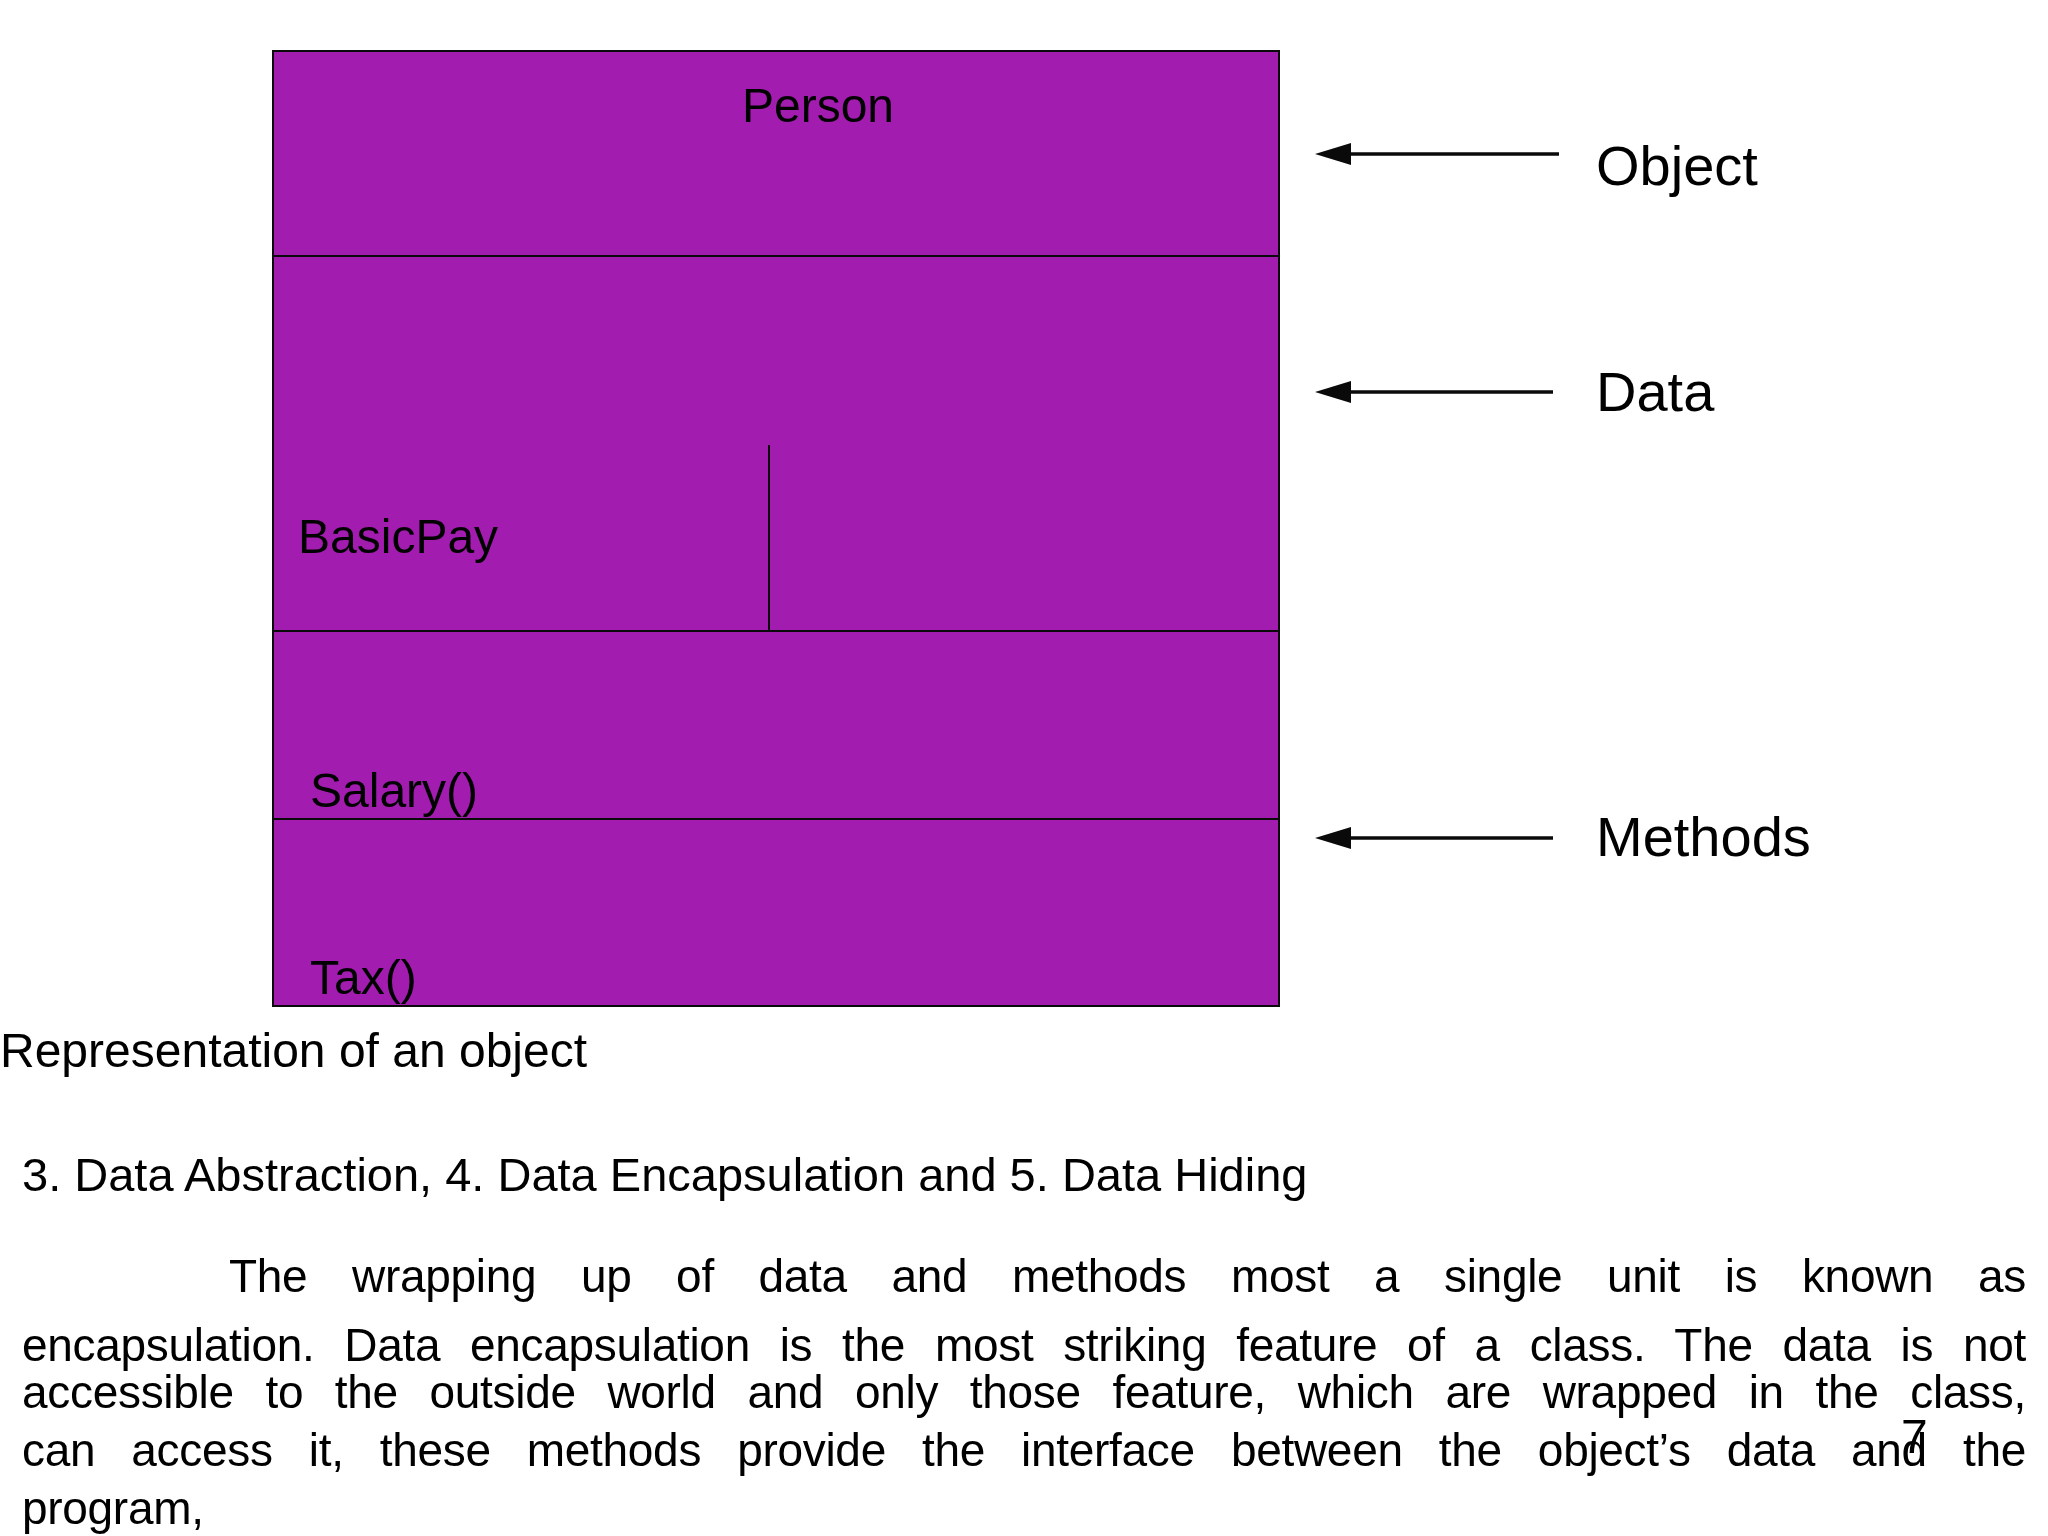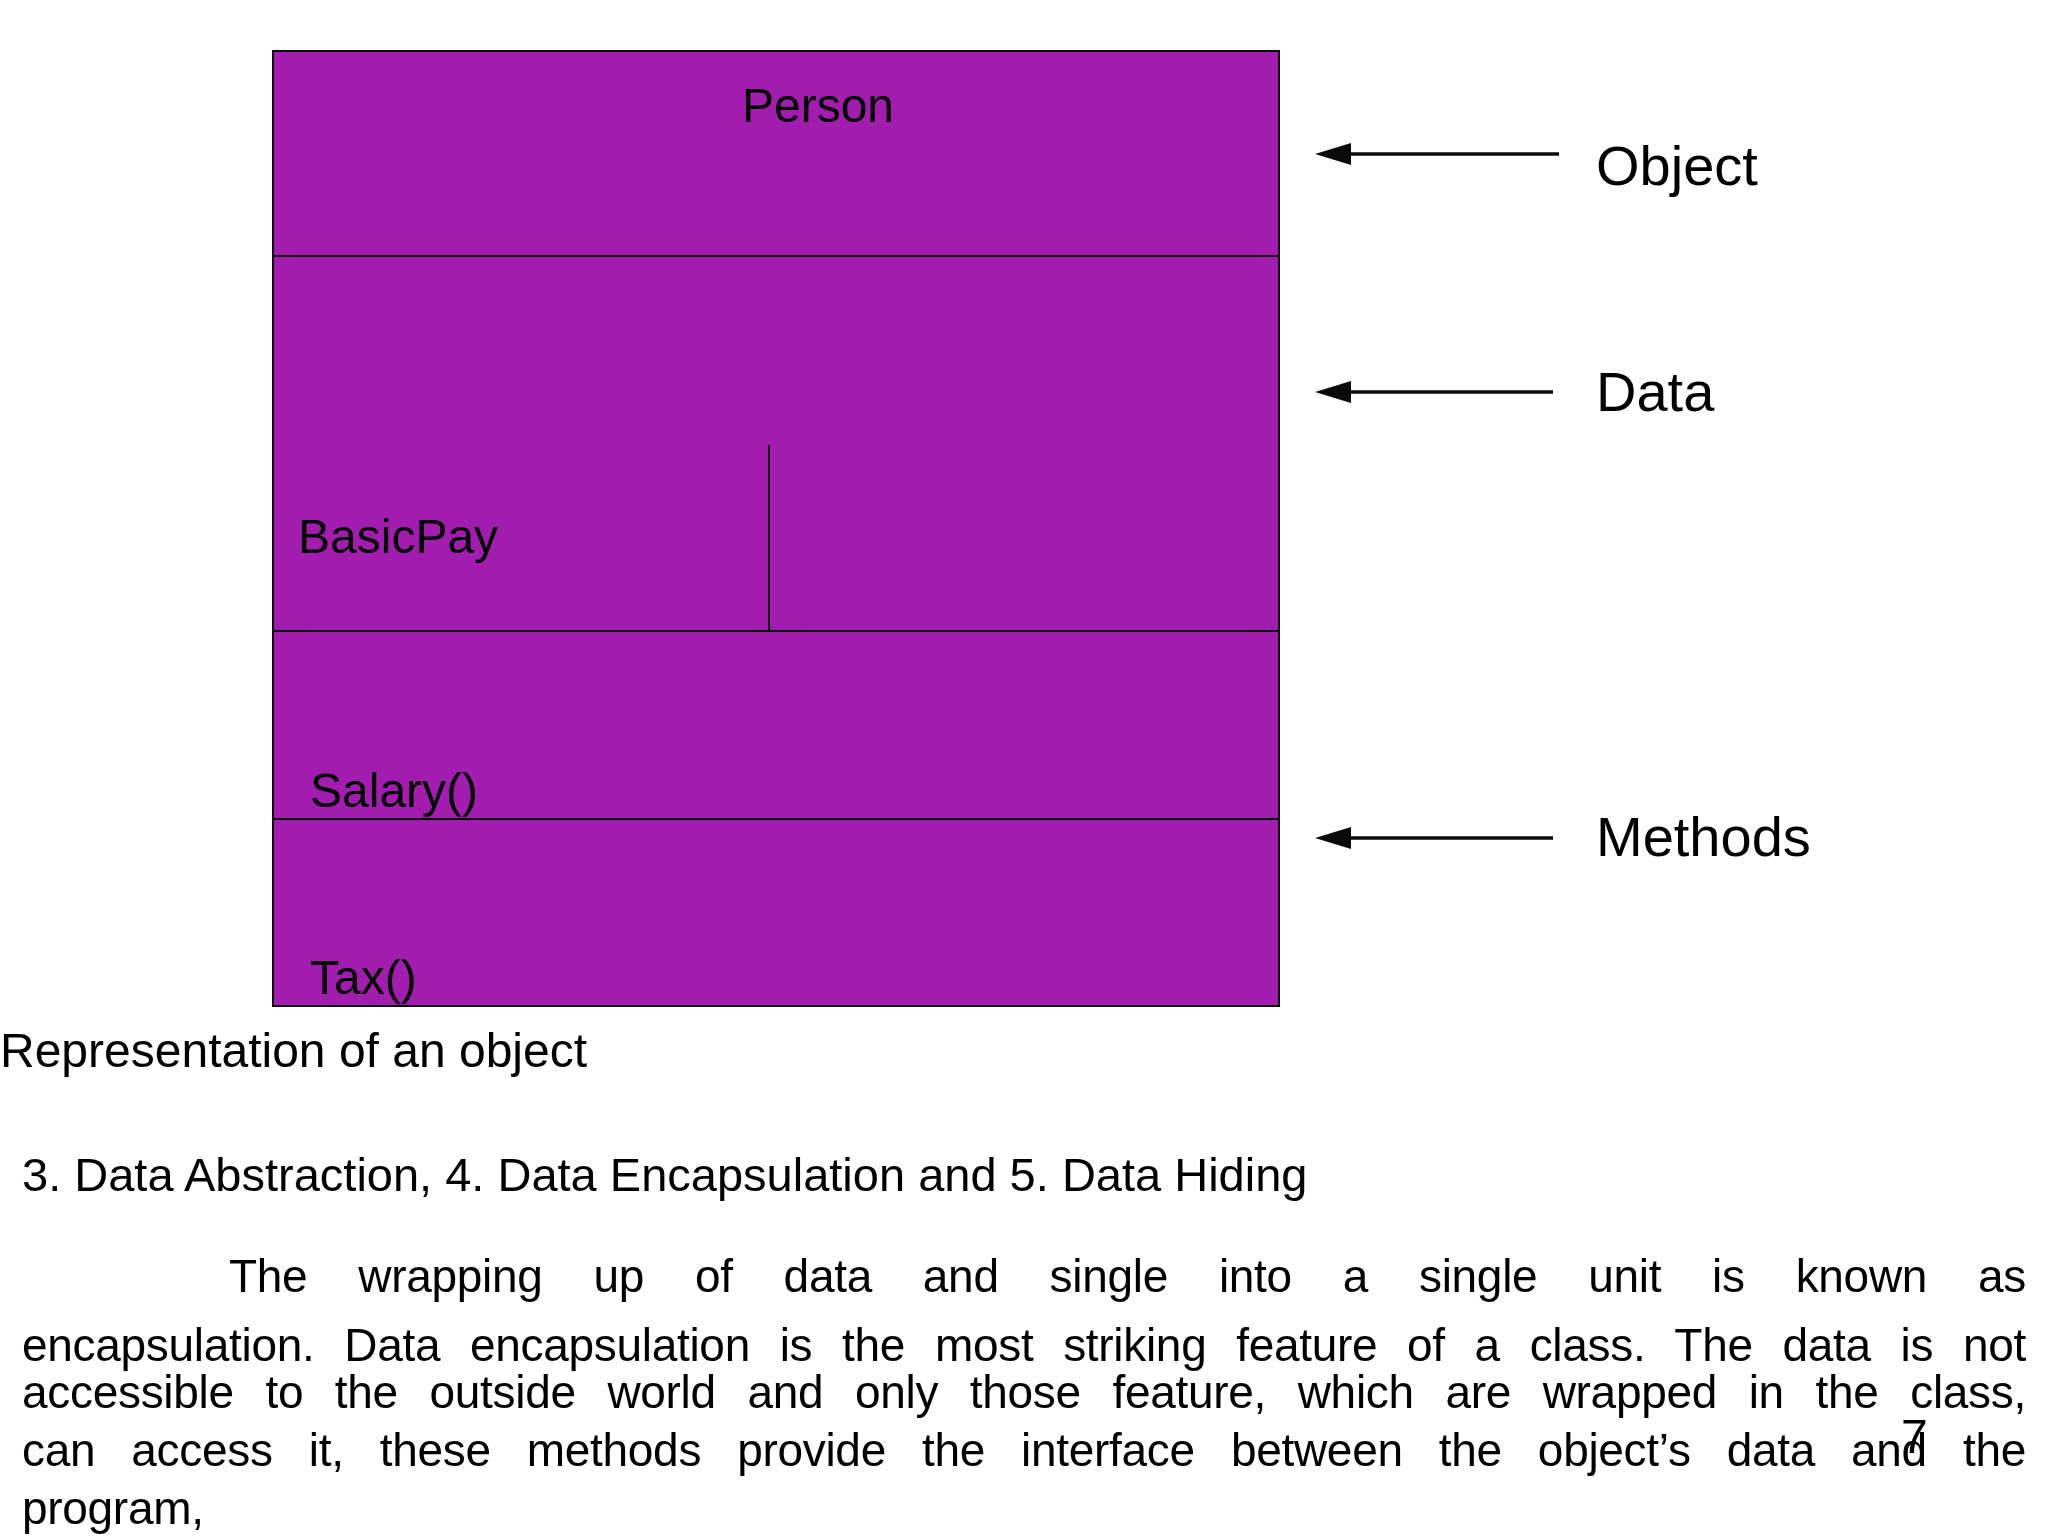--- a/index.html
+++ b/index.html
@@ -142,21 +142,21 @@
 
   <div class="anno-label" id="label-object">Object</div>
   <div class="anno-label" id="label-data">Data</div>
   <div class="anno-label" id="label-methods">Methods</div>
 
   <div id="caption">Representation of an object</div>
 
   <div id="heading">3. Data Abstraction, 4. Data Encapsulation and 5. Data Hiding</div>
 
   <div>
-    <div class="para-line" id="pline-0">The wrapping up of data and single into a single unit is known as</div>
+    <div class="para-line" id="pline-0">The wrapping up of data and methods most a single unit is known as</div>
     <div class="para-line" id="pline-1">encapsulation. Data encapsulation is the most striking feature of a class. The data is not</div>
     <div class="para-line" id="pline-2">accessible to the outside world and only those feature, which are wrapped in the class,</div>
     <div class="para-line" id="pline-3">can access it, these methods provide the interface between the object’s data and the</div>
     <div class="para-line" id="pline-4">program,</div>
   </div>
 
   <div id="page-number">7</div>
 
 </div>
 

